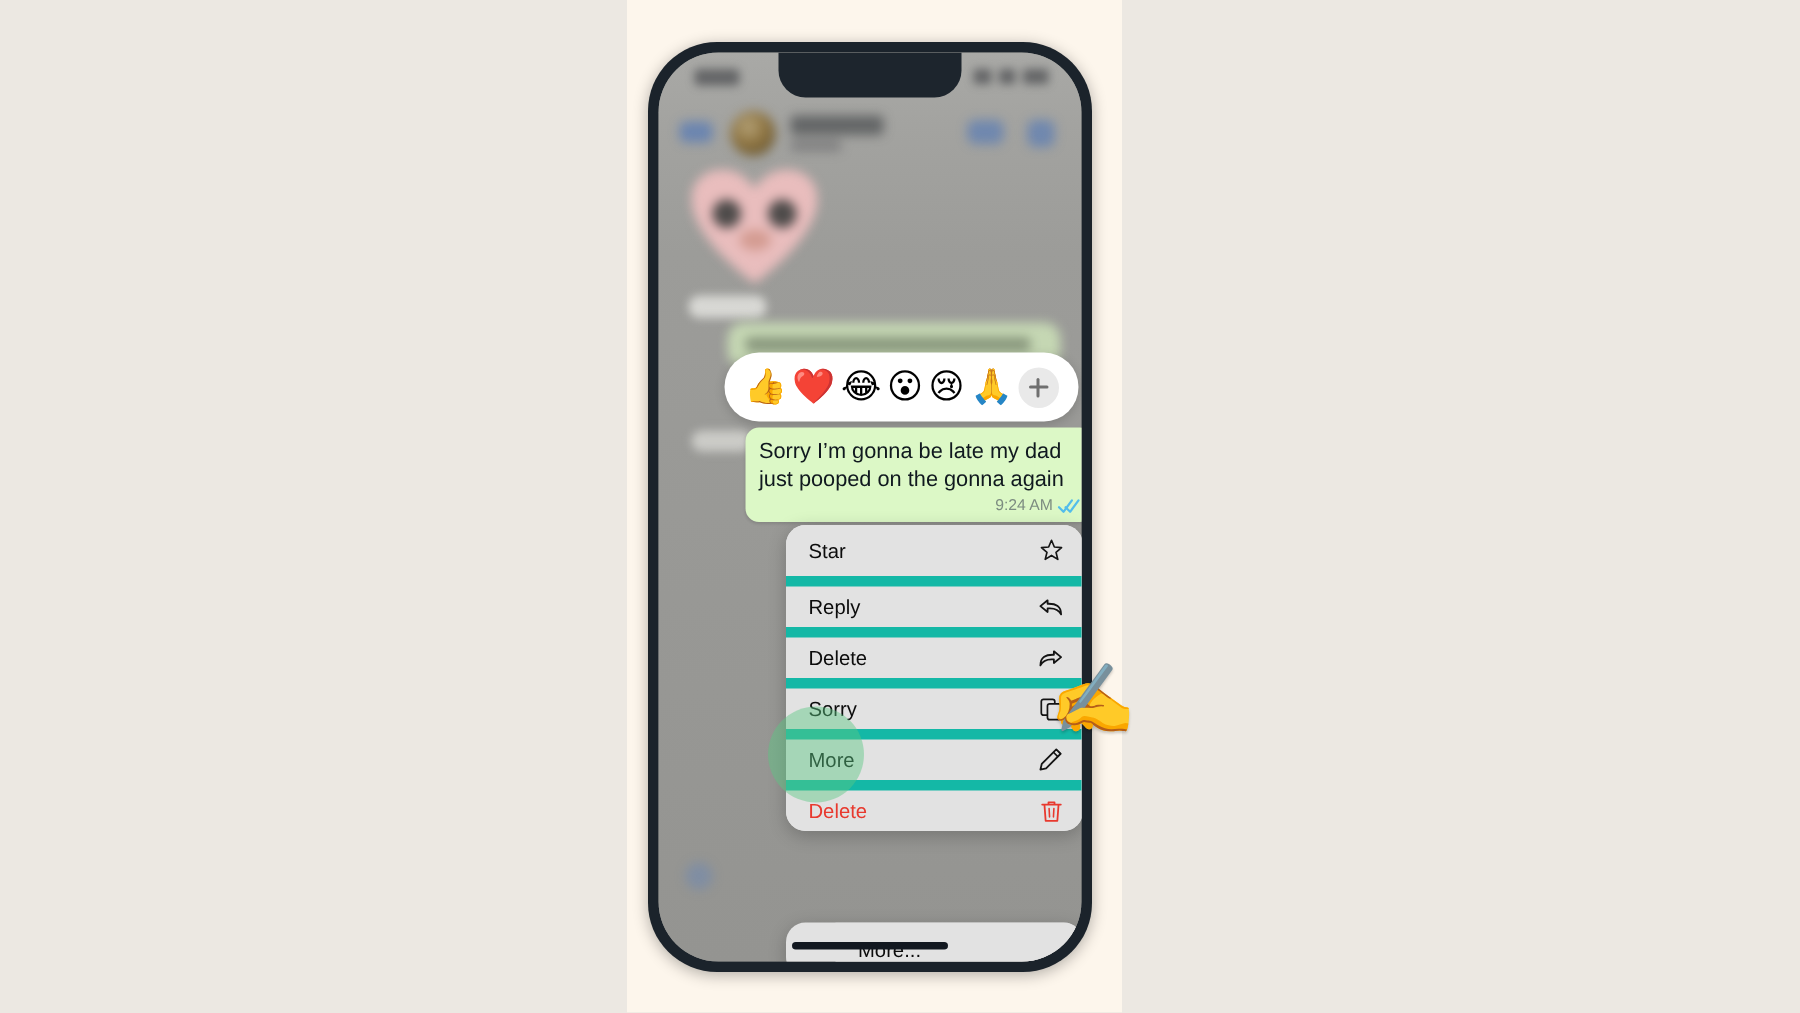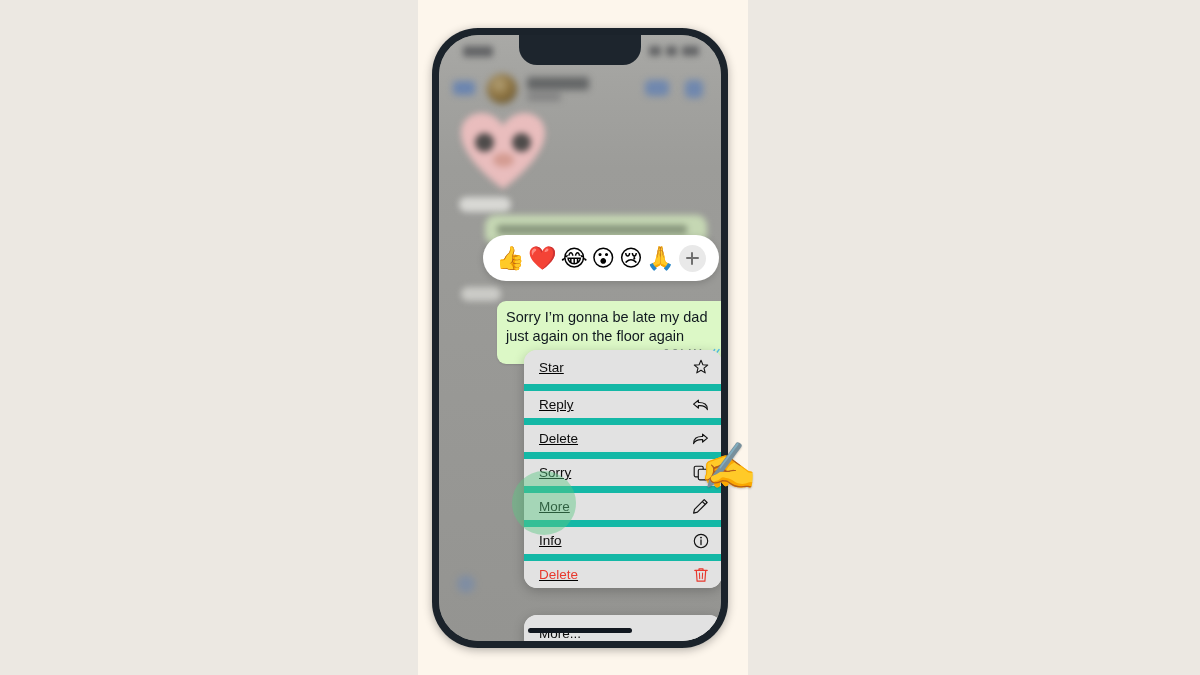--- a/index.html
+++ b/index.html
@@ -184,21 +184,20 @@
   
   .msg-bubble {
     position: absolute;
     left: 58px; top: 250px;
     width: 232px;
     background: #dcf8c6;
     border-radius: 9px;
     padding: 7px 9px 5px 9px;
     z-index: 8;
     box-shadow: 0 1px 2px rgba(0,0,0,0.12);
-    margin-top: 16px;
   }
   .msg-bubble::after {
     content: "";
     position: absolute; right: -7px; top: 0;
     border-style: solid;
     border-width: 0 0 11px 9px;
     border-color: transparent transparent transparent #dcf8c6;
   }
   .msg-text {
     font-size: 14.5px;
@@ -217,21 +216,20 @@
   
   .ctx-menu {
     position: absolute;
     left: 85px; top: 315px;
     width: 198px;
     background: #e2e2e2;
     border-radius: 13px;
     overflow: hidden;
     z-index: 9;
     box-shadow: 0 3px 12px rgba(0,0,0,0.22);
-    text-decoration: underline;
   }
   .ctx-item {
     position: relative;
     height: 34px;
     display: flex; align-items: center;
     justify-content: space-between;
     padding: 0 13px 0 15px;
     font-size: 13.5px;
     color: #0c0c0c;
     background: #e2e2e2;
@@ -243,20 +241,21 @@
 
   .ctx-menu-more {
     position: absolute;
     left: 85px; top: 580px;
     width: 198px;
     background: #e2e2e2;
     border-radius: 13px;
     overflow: hidden;
     z-index: 9;
     box-shadow: 0 3px 12px rgba(0,0,0,0.22);
+    padding-left: 33px;
   }
   .ctx-menu-more .ctx-item { height: 36px; }
 
   
   .tap-highlight {
     position: absolute;
     left: 73px; top: 436px;
     width: 64px; height: 64px;
     border-radius: 50%;
     background: rgba(90,200,130,0.45);
@@ -335,21 +334,21 @@
         <span class="emo">❤️</span>
         <span class="emo">😂</span>
         <span class="emo">😮</span>
         <span class="emo">😢</span>
         <span class="emo">🙏</span>
         <span class="reaction-plus"></span>
       </div>
 
       <div class="msg-bubble">
         <div class="msg-text">Sorry I’m gonna be late my dad</div>
-        <div class="msg-text">just again on the floor again</div>
+        <div class="msg-text">just pooped on the gonna again</div>
         <div class="msg-meta">
           <span class="msg-time">9:24 AM</span>
           <span class="ticks">
             <svg width="15" height="11" viewBox="0 0 15 11">
               <path d="M1 6.2 L4 9.2 L9.6 1.6" fill="none" stroke="#53bdeb" stroke-width="1.5" stroke-linecap="round" stroke-linejoin="round"></path>
               <path d="M5.4 6.2 L8.4 9.2 L14 1.6" fill="none" stroke="#53bdeb" stroke-width="1.5" stroke-linecap="round" stroke-linejoin="round"></path>
             </svg>
           </span>
         </div>
       </div>
@@ -396,30 +395,20 @@
         <div class="ctx-item">
           <span>More</span>
           <span class="ctx-icon">
             <svg width="17" height="17" viewBox="0 0 17 17">
               <path d="M12.2 1.6 L15.1 4.5 L5.4 14.2 L1.6 15.1 L2.5 11.3 Z" fill="none" stroke="#141414" stroke-width="1.2" stroke-linejoin="round"></path>
               <path d="M10.3 3.5 L13.2 6.4" fill="none" stroke="#141414" stroke-width="1.1"></path>
             </svg>
           </span>
         </div>
 
-        <div class="ctx-item">
-          <span>Info</span>
-          <span class="ctx-icon">
-            <svg width="16" height="16" viewBox="0 0 16 16">
-              <circle cx="8" cy="8" r="6.7" fill="none" stroke="#141414" stroke-width="1.15"></circle>
-              <circle cx="8" cy="4.6" r="0.95" fill="#141414"></circle>
-              <path d="M8 6.9 L8 11.6" stroke="#141414" stroke-width="1.3" stroke-linecap="round"></path>
-            </svg>
-          </span>
-        </div>
 
         <div class="ctx-item danger">
           <span>Delete</span>
           <span class="ctx-icon">
             <svg width="16" height="16" viewBox="0 0 16 16">
               <path d="M1.8 3.4 L14.2 3.4" stroke="#e8392e" stroke-width="1.2" stroke-linecap="round"></path>
               <path d="M6 3.4 L6 1.9 L10 1.9 L10 3.4" fill="none" stroke="#e8392e" stroke-width="1.2" stroke-linejoin="round"></path>
               <path d="M3.3 3.4 L4.1 14.2 L11.9 14.2 L12.7 3.4" fill="none" stroke="#e8392e" stroke-width="1.2" stroke-linejoin="round"></path>
               <path d="M6.4 6 L6.7 11.6 M9.6 6 L9.3 11.6" stroke="#e8392e" stroke-width="1.05" stroke-linecap="round"></path>
             </svg>

